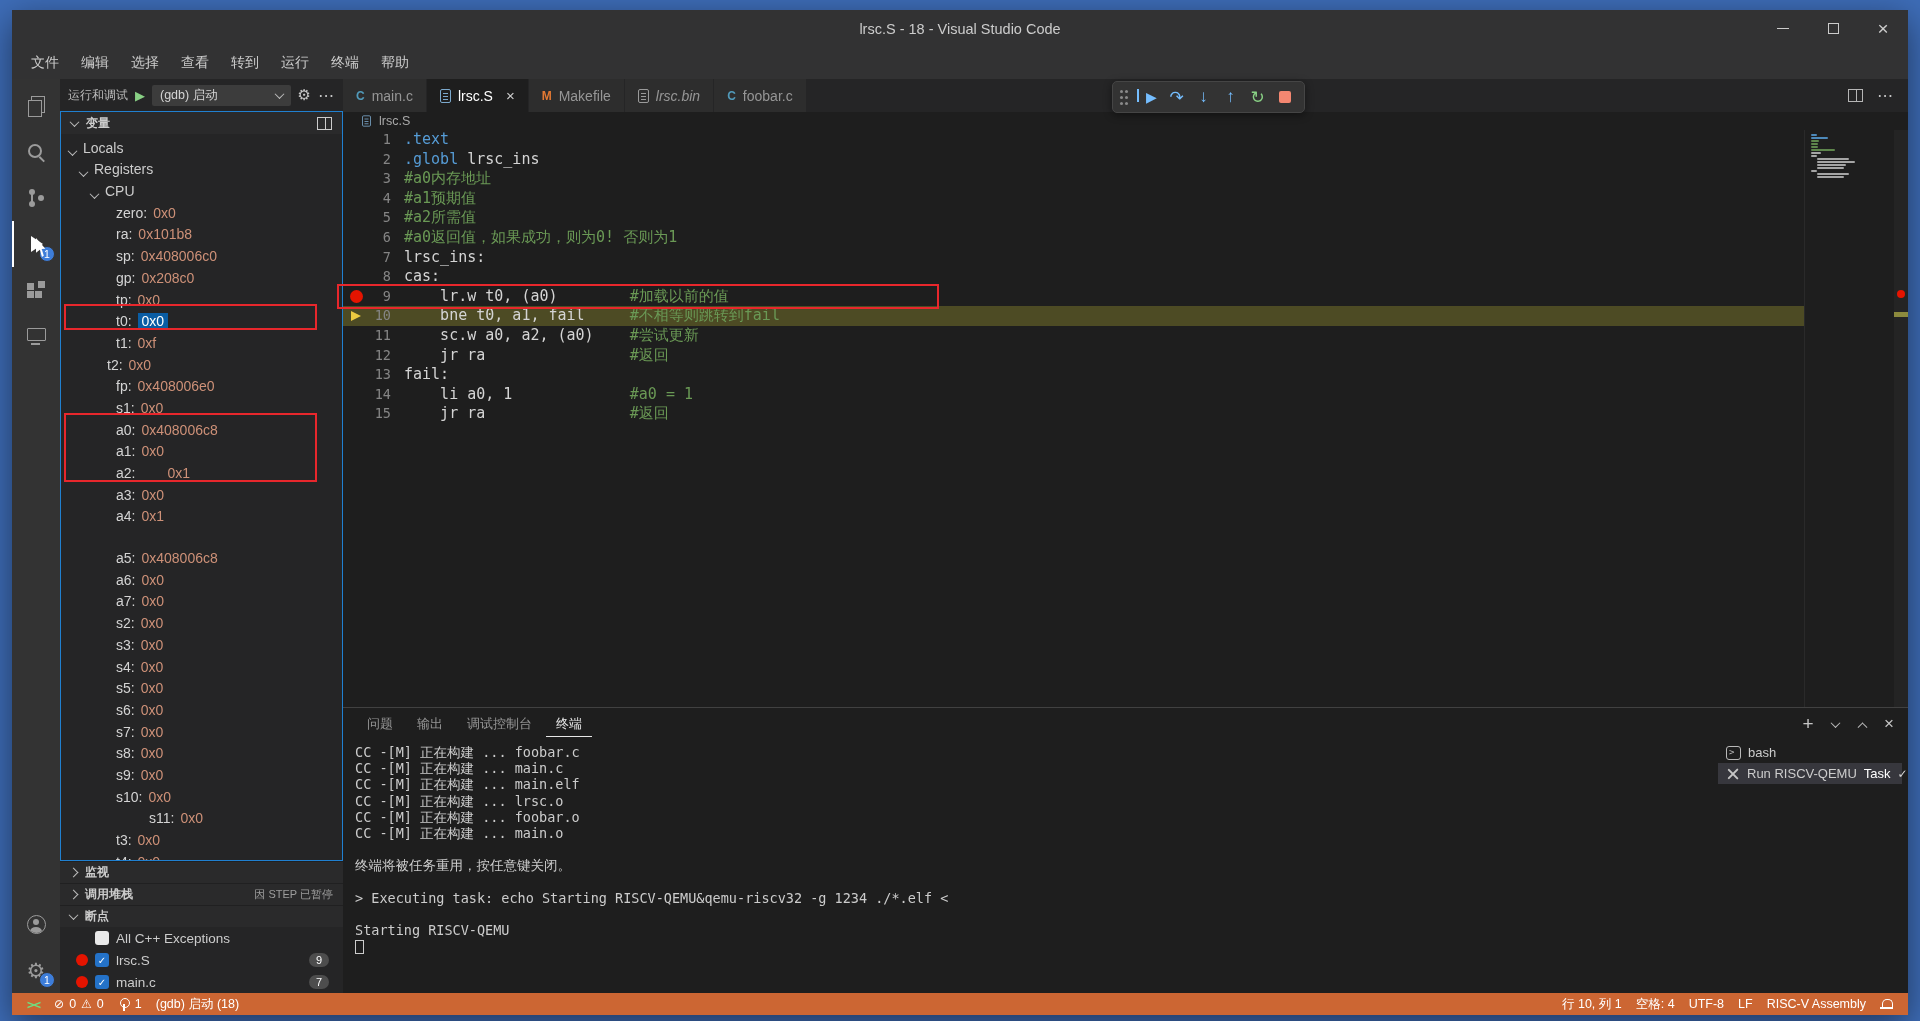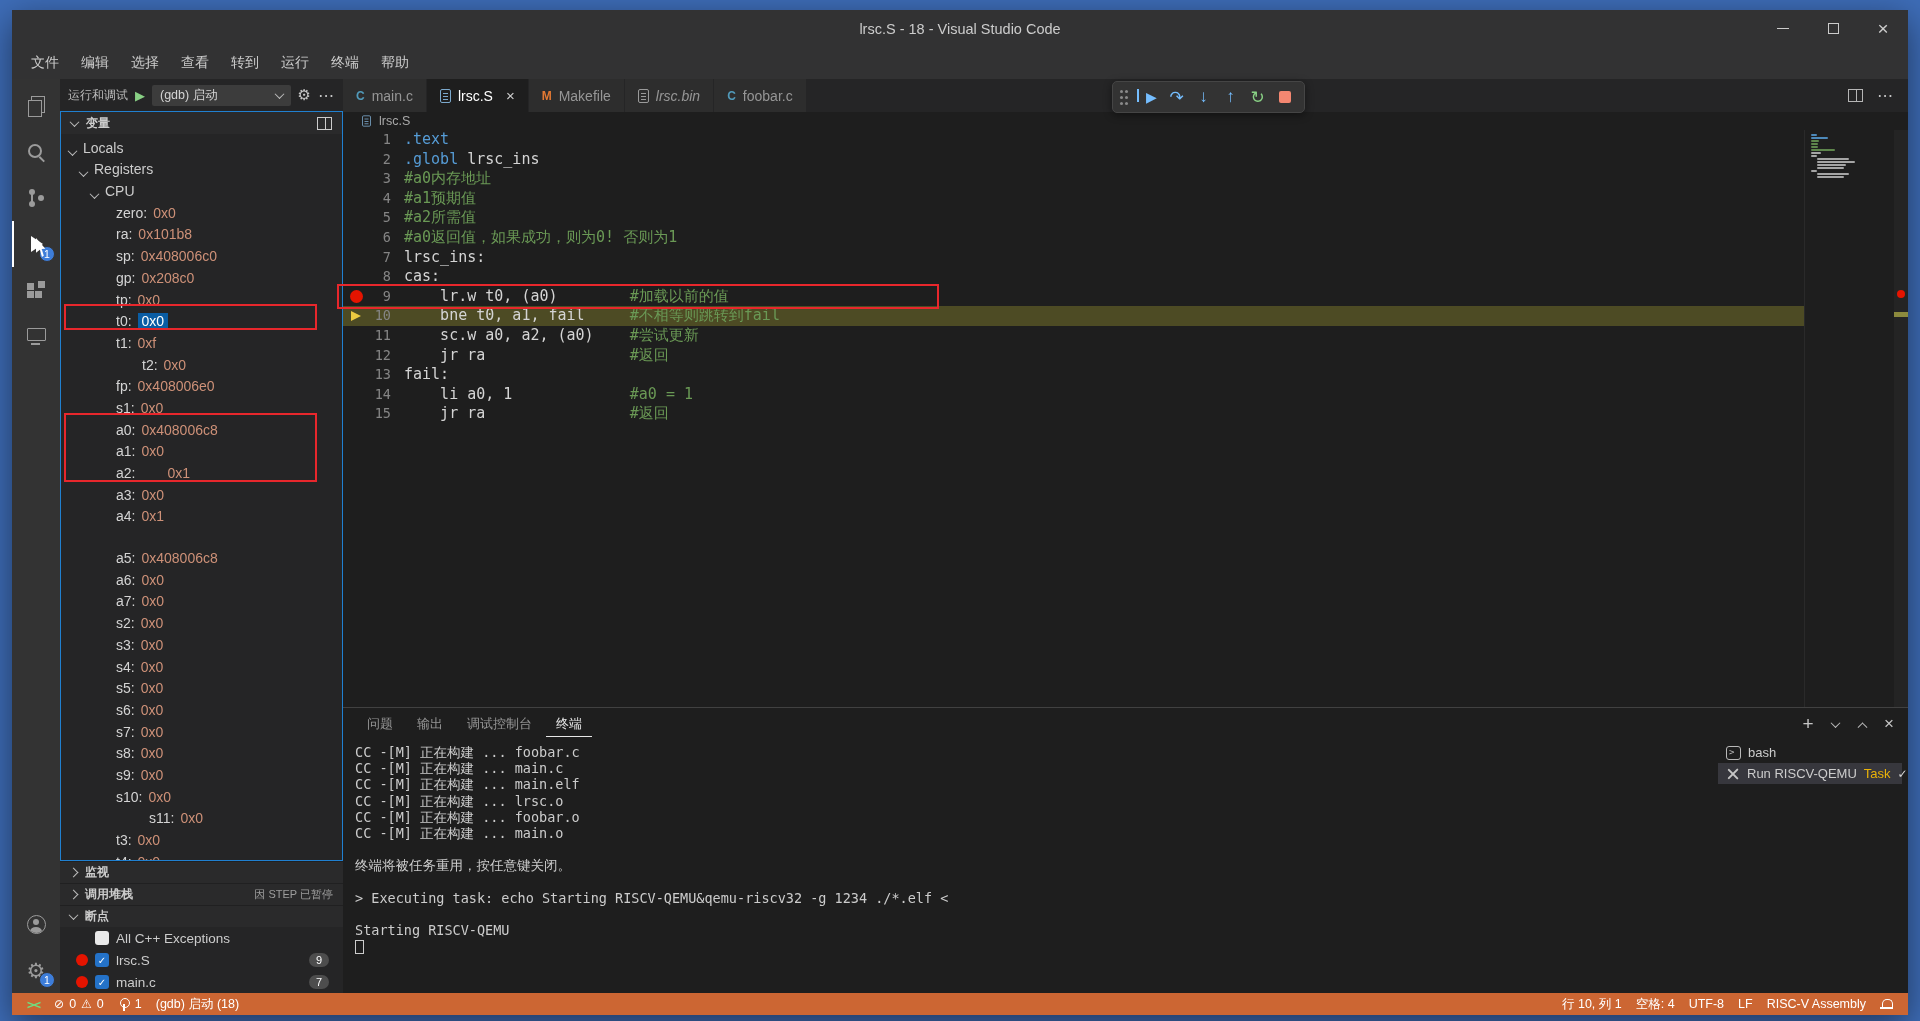--- a/index.html
+++ b/index.html
@@ -161,21 +161,21 @@
   .terminal { flex:1; min-width:0; padding:6px 0 0 12px; font-family:"DejaVu Sans Mono","Liberation Mono",monospace; font-size:13.5px; line-height:16.2px; color:#cccccc; overflow:hidden; }
   .tline { white-space:pre; height:16.2px; }
   .tcursor { display:inline-block; width:9px; height:14px; border:1px solid #cccccc; vertical-align:middle; }
   .term-side { width:190px; flex:none; padding:4px 6px 0 0; }
   .srow { height:21px; display:flex; align-items:center; gap:7px; padding:0 8px; color:#cccccc; font-size:13px; white-space:nowrap; }
   .srow.sel { background:#37373d; }
   .ico-termbox { width:15px; height:14px; border:1.1px solid #b9b9b9; border-radius:3px; font-size:9px; line-height:11px; padding-left:2px; color:#b9b9b9; font-family:"DejaVu Sans Mono",monospace; flex:none; }
   .ico-tools { width:14px; height:14px; position:relative; flex:none; }
   .ico-tools::before,.ico-tools::after { content:''; position:absolute; left:6px; top:0; width:2.4px; height:14px; background:#c5c5c5; border-radius:1px; }
   .ico-tools::before { transform:rotate(45deg); } .ico-tools::after { transform:rotate(-45deg); }
-  .ssuffix { color:#eab308; }
+  .ssuffix { color:#ffffff; }
   .scheck { margin-left:auto; color:#d7d7d7; font-size:12px; }
 
   
   .statusbar { height:22px; flex:none; background:#cc6633; color:#ffffff; display:flex; align-items:center; font-size:12.5px; padding:0 8px; }
   .sb-item { display:flex; align-items:center; gap:5px; padding:0 7px; height:100%; white-space:nowrap; }
   .sb-right { margin-left:auto; display:flex; height:100%; }
   .remote-glyph { font-family:"DejaVu Sans Mono",monospace; font-weight:bold; color:#6fe081; font-size:12.5px; letter-spacing:-1px; }
   .sb-ico { font-size:12px; }
   .ico-port { width:12px; height:13px; position:relative; display:inline-block; }
   .ico-port::before { content:''; position:absolute; left:2px; top:0; width:8px; height:8px; border:1.5px solid #fff; border-radius:50%; }
@@ -305,21 +305,21 @@
               <span class="rvalue">0x0</span>
             </div>
             <div class="trow" style="padding-left: 55px;">
               <span class="rname">t0:</span>
               <span class="rvalue selected">0x0</span>
             </div>
             <div class="trow" style="padding-left: 55px;">
               <span class="rname">t1:</span>
               <span class="rvalue">0xf</span>
             </div>
-            <div class="trow" style="padding-left: 81px;">
+            <div class="trow" style="padding-left: 46px;">
               <span class="rname">t2:</span>
               <span class="rvalue">0x0</span>
             </div>
             <div class="trow" style="padding-left: 55px;">
               <span class="rname">fp:</span>
               <span class="rvalue">0x408006e0</span>
             </div>
             <div class="trow" style="padding-left: 55px;">
               <span class="rname">s1:</span>
               <span class="rvalue">0x0</span>

